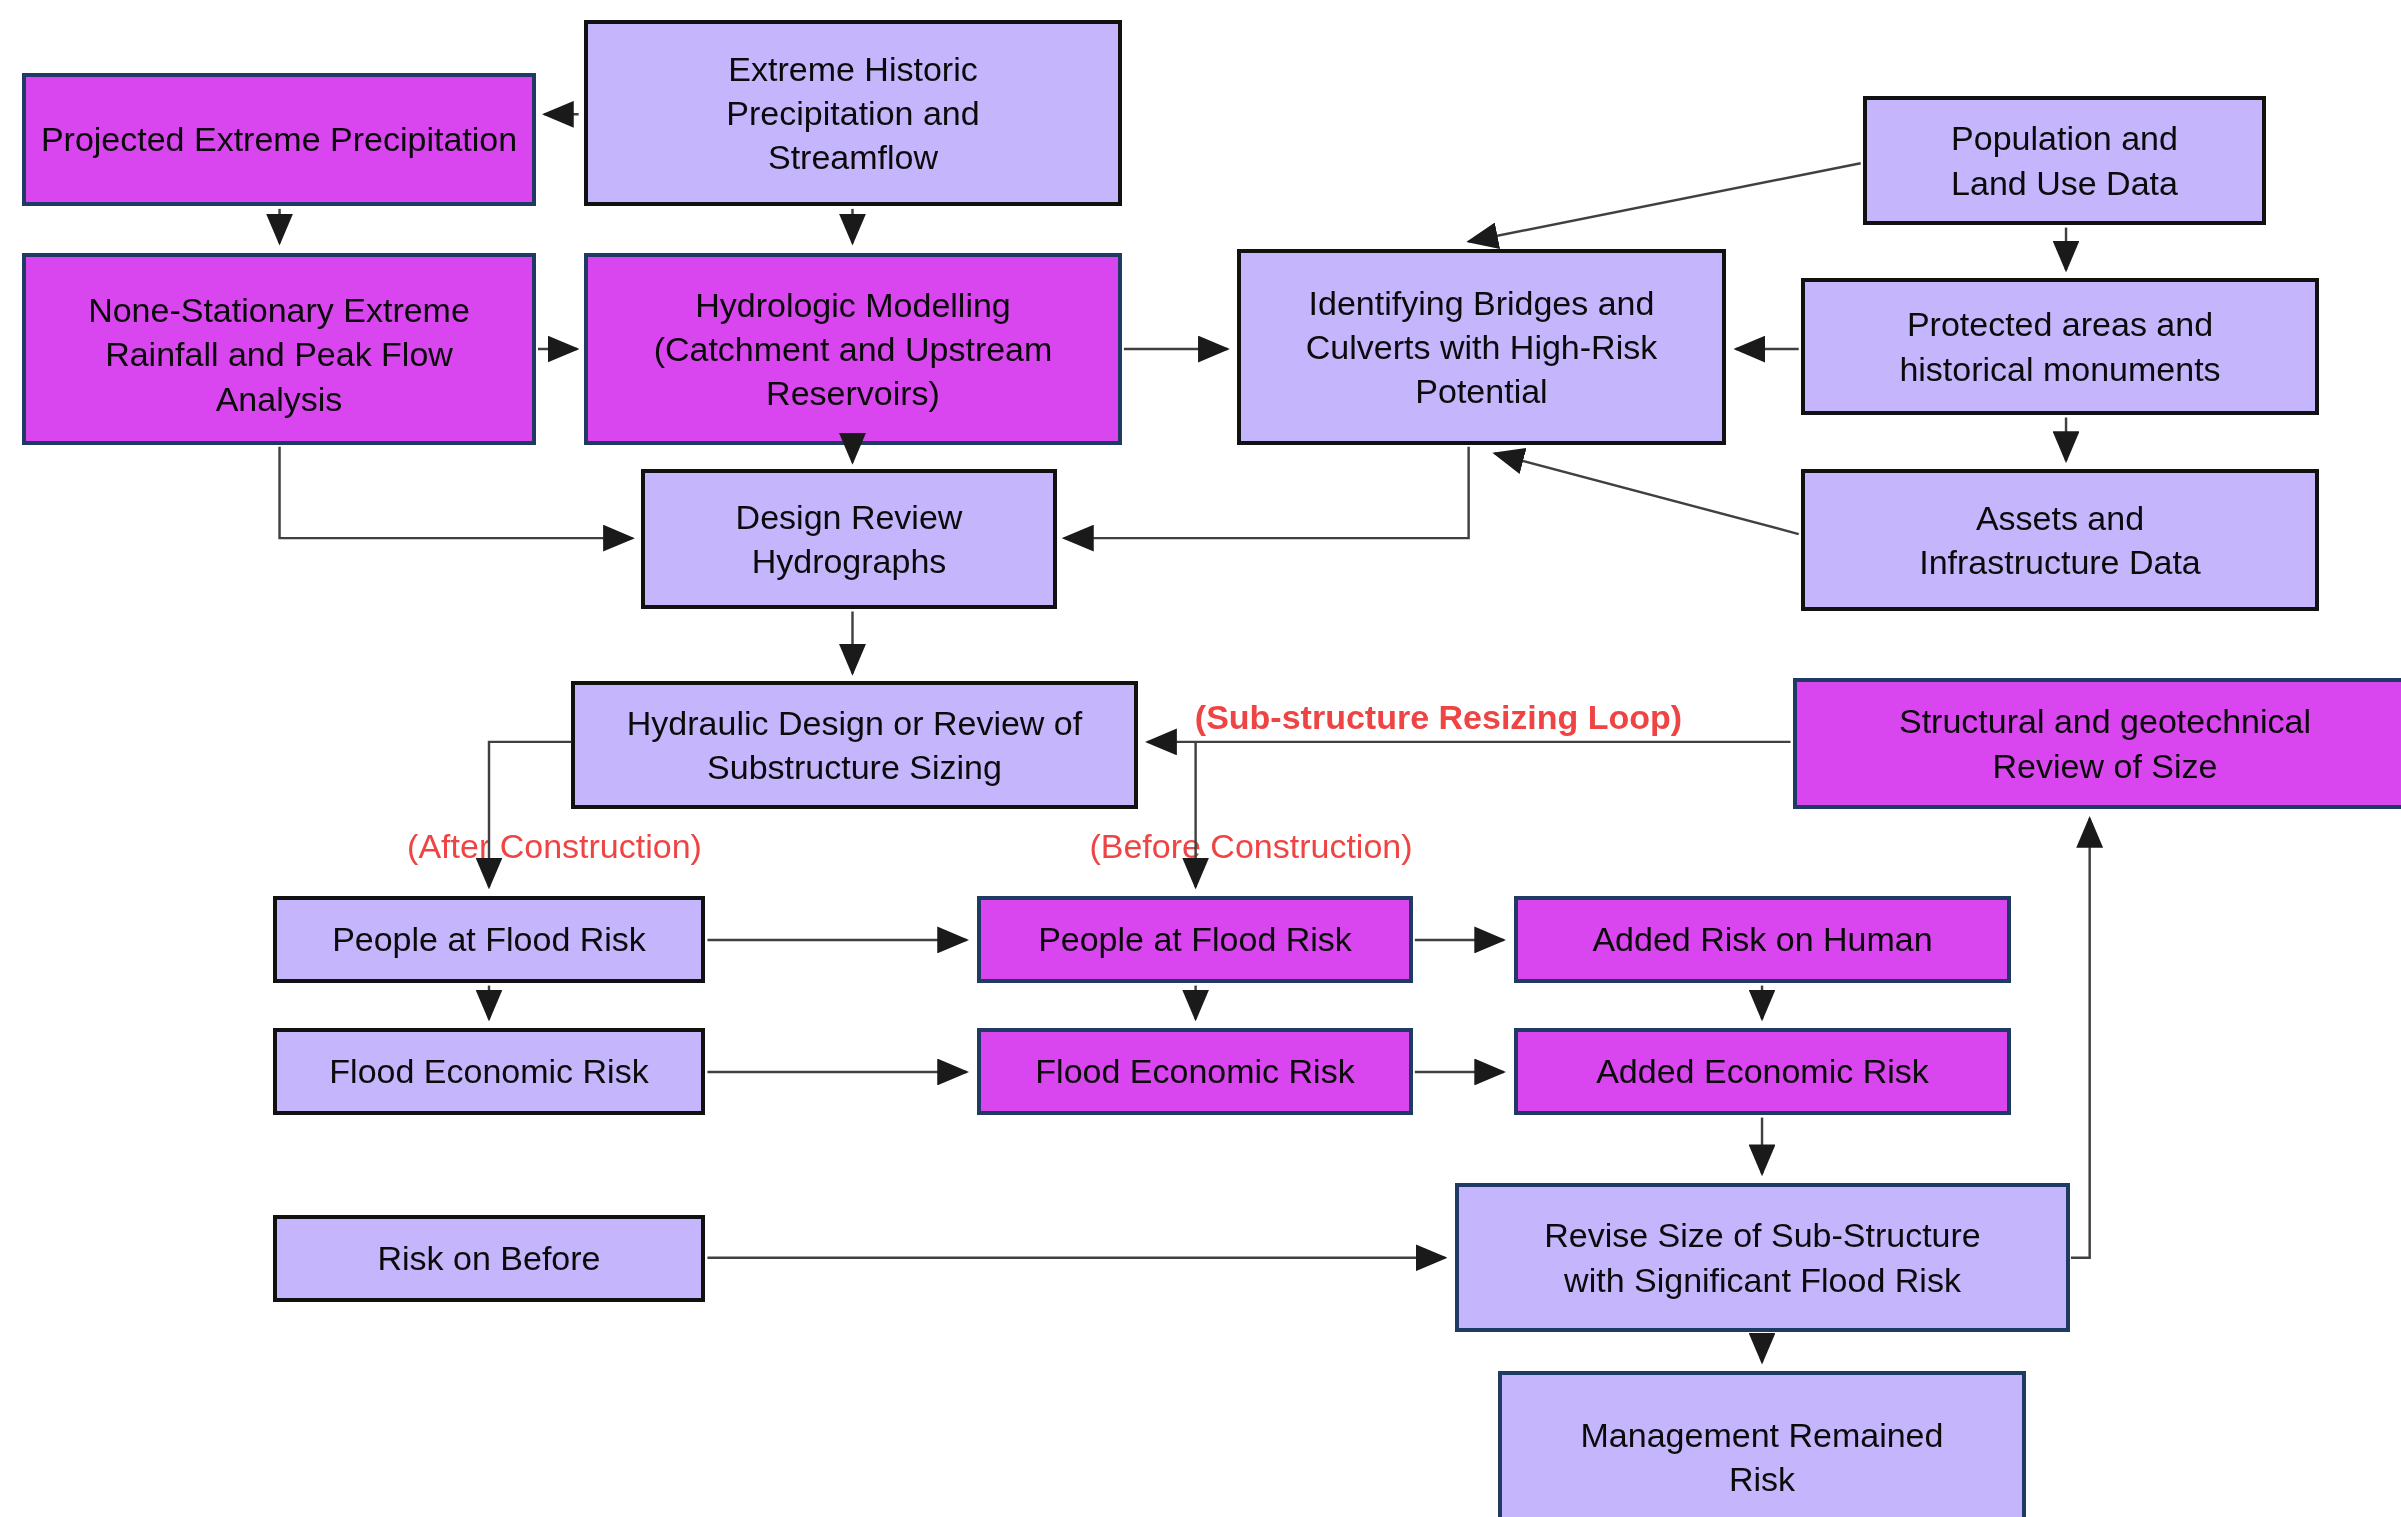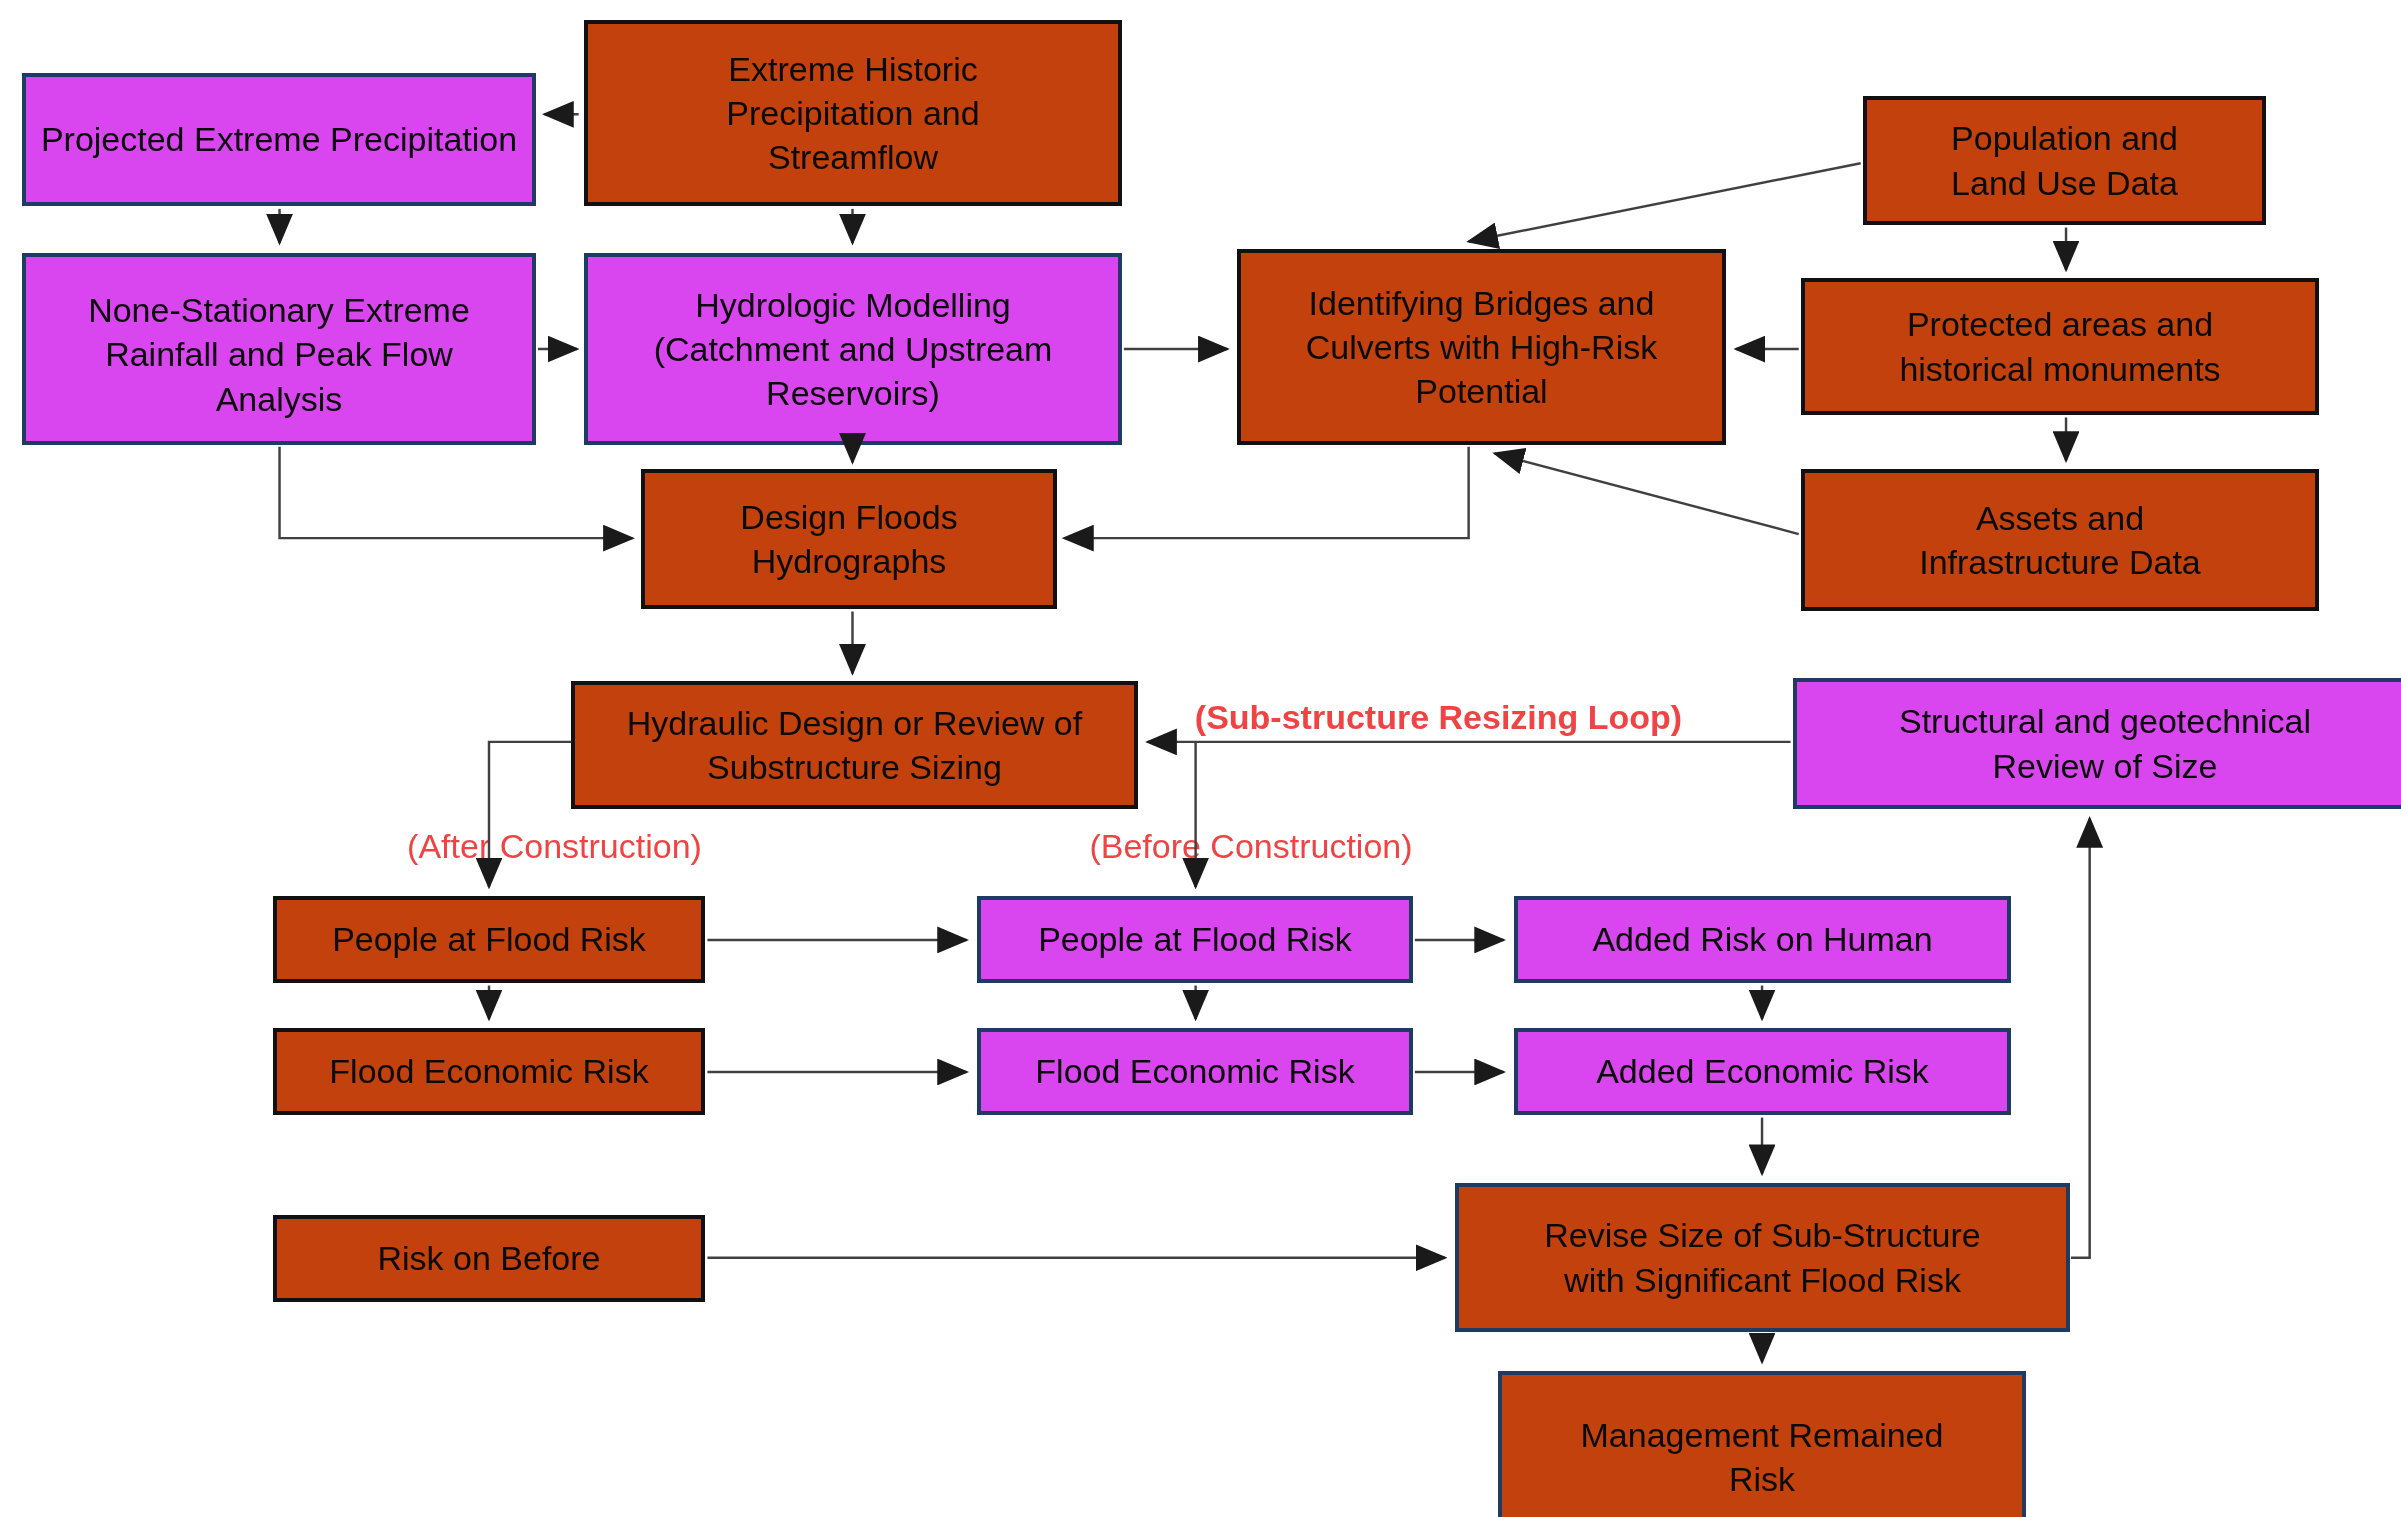--- a/index.html
+++ b/index.html
@@ -20,21 +20,21 @@
     position: absolute;
     box-sizing: border-box;
     display: flex;
     align-items: center;
     justify-content: center;
     text-align: center;
     font-size: 34px;
     line-height: 1.3;
   }
   .node .lbl { display: block; margin: 0 auto; }
-  .fill-blue  { background: #c2410c; }
+  .fill-blue  { background: #c4b5fd; }
   .fill-white { background: #d946ef; }
   .b-black { border: 4.9px solid #111111; }
   .b-navy  { border: 4.1px solid #1f3a63; }
   .edge-label {
     position: absolute;
     font-size: 34px;
     line-height: 1.25;
     text-align: center;
     color: #ef4444;
   }
@@ -77,21 +77,21 @@
 
   <div class="node fill-blue b-black" style="left:1801px; top:278px; width:518px; height:137px;">
     <span class="lbl" style="max-width:383px;">Protected areas and historical monuments</span>
   </div>
 
   <div class="node fill-blue b-black" style="left:1801px; top:469px; width:518px; height:142px;">
     <span class="lbl" style="max-width:359px;">Assets and Infrastructure Data</span>
   </div>
 
   <div class="node fill-blue b-black" style="left:641px; top:469px; width:416px; height:140px;">
-    <span class="lbl" style="max-width:261px;">Design Floods Hydrographs</span>
+    <span class="lbl" style="max-width:261px;">Design Review Hydrographs</span>
   </div>
 
   <div class="node fill-blue b-black" style="left:571px; top:681px; width:567px; height:128px;">
     <span class="lbl" style="max-width:473px;">Hydraulic Design or Review of Substructure Sizing</span>
   </div>
 
   <div class="node fill-white b-navy" style="left:1793px; top:678px; width:624px; height:131px;">
     <span class="lbl" style="max-width:489px;">Structural and geotechnical Review of Size</span>
   </div>
 

